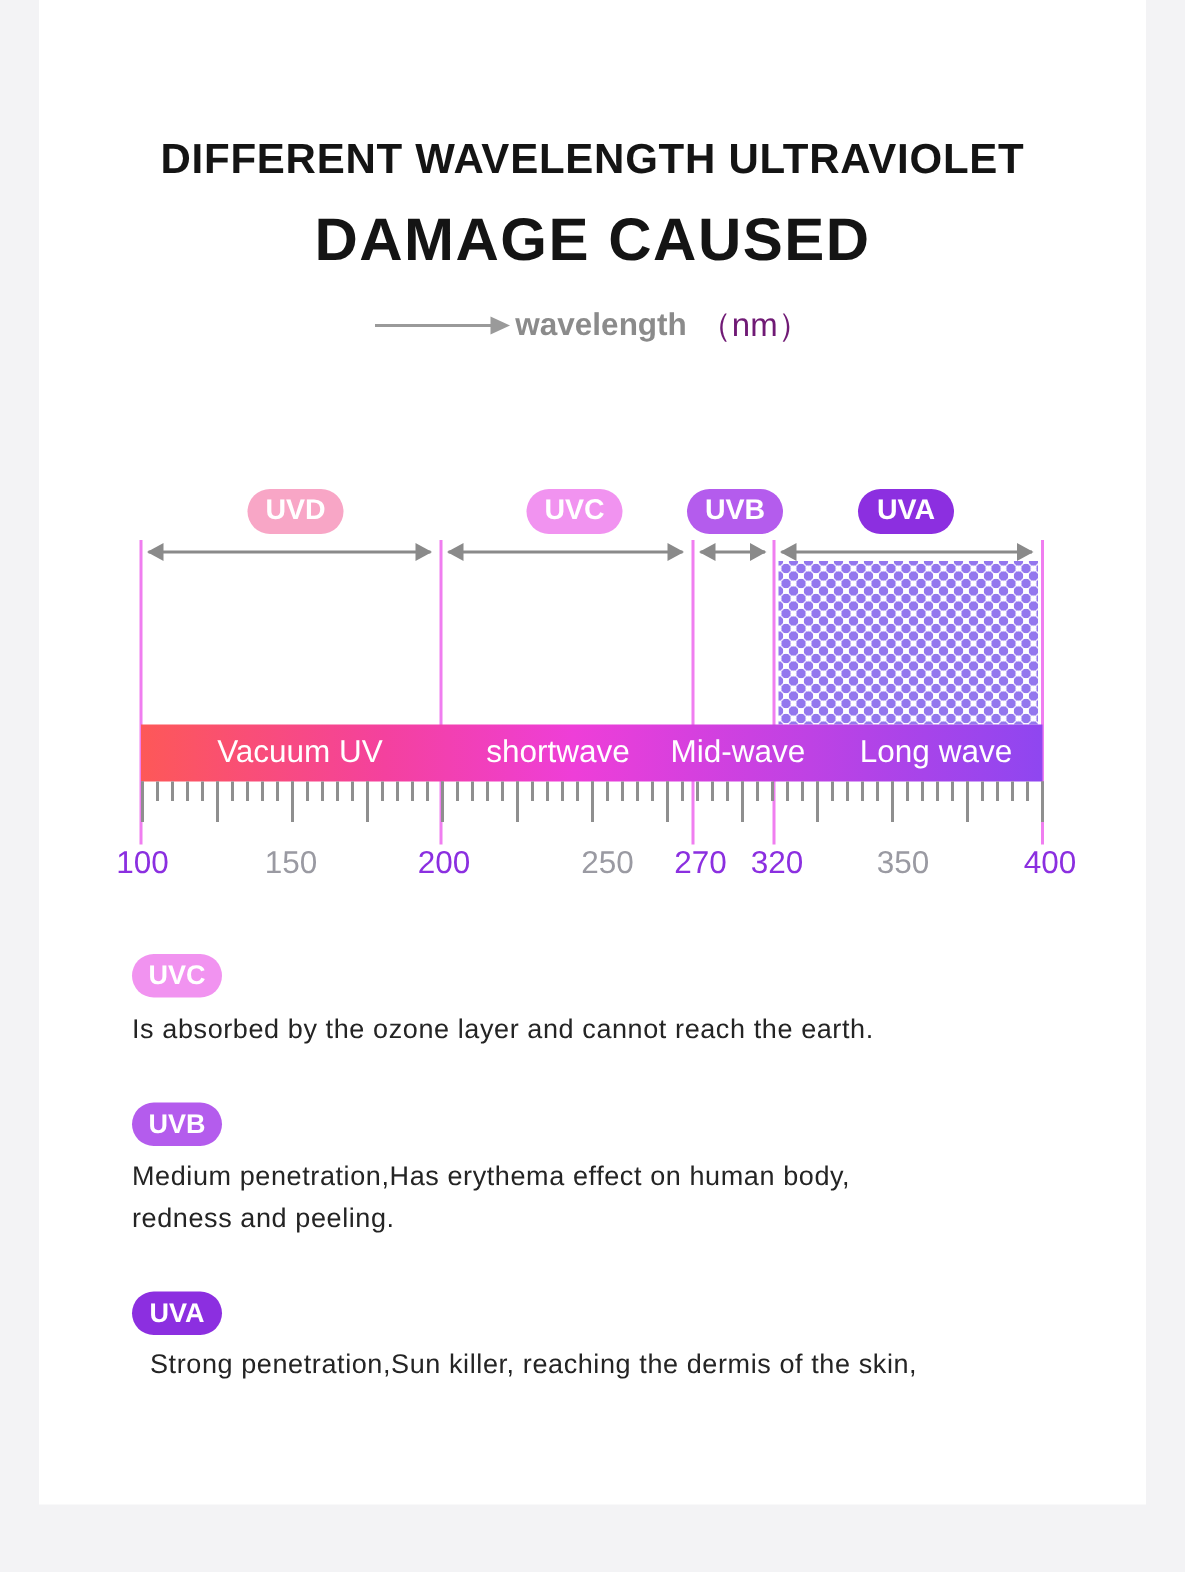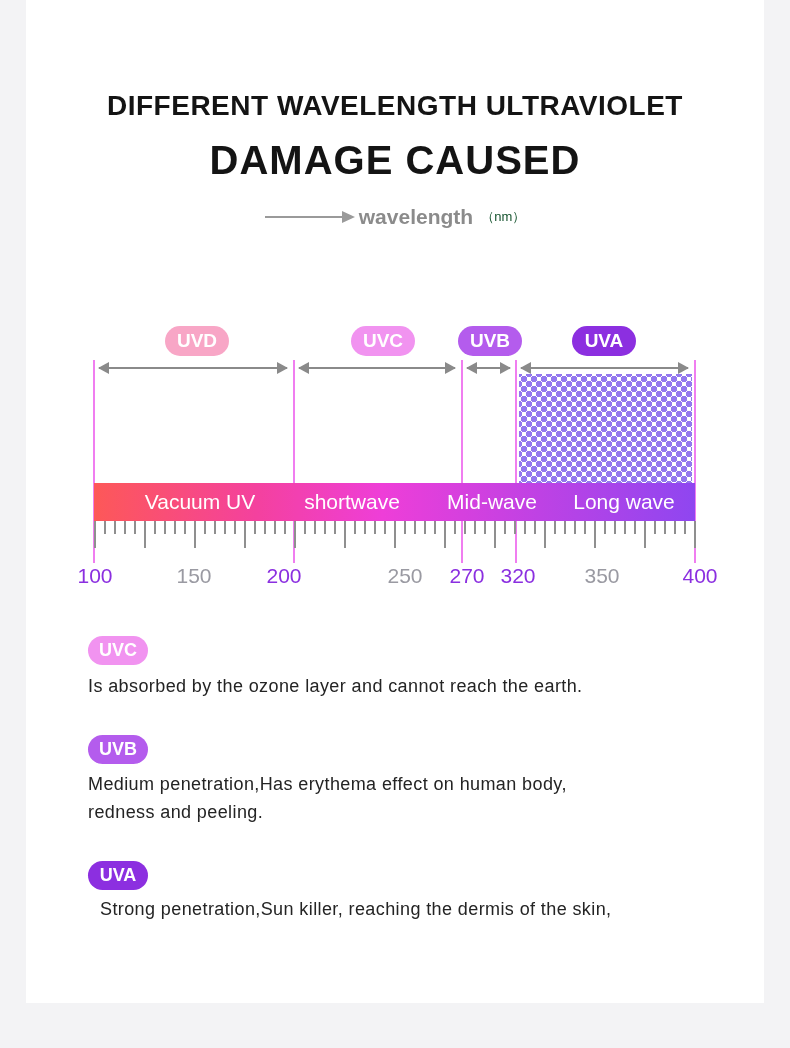--- a/index.html
+++ b/index.html
@@ -15,21 +15,21 @@
         font-size:40px; font-weight:bold; color:#141414; letter-spacing:1px; }
 
   
   .axisrow { position:absolute; top:202px; left:0; width:100%; height:30px;
              display:flex; justify-content:center; align-items:center; gap:8px; }
   .axis-arrow { position:relative; width:78px; height:2px; background:#9a9a9a; margin-right:8px; }
   .axis-arrow::after { content:""; position:absolute; right:-12px; top:-5px;
              border-top:6px solid transparent; border-bottom:6px solid transparent;
              border-left:13px solid #9a9a9a; }
   .axis-label { font-size:21px; font-weight:bold; color:#8b8b8b; }
-  .axis-unit  { font-size:13px; color:#14532d; }
+  .axis-unit  { font-size:22px; color:#701a75; }
 
   
   .band-pill { position:absolute; top:326px; width:64px; height:30px; border-radius:15px;
                color:#fff; font-weight:bold; font-size:19px; text-align:center; line-height:30px; }
   #pill-uvd { left:165px; background:#f8a6c6; }
   #pill-uvc { left:351px; background:#f193f0; }
   #pill-uvb { left:458px; background:#b45ced; }
   #pill-uva { left:572px; background:#8c2fe0; }
 
   
@@ -54,34 +54,34 @@
           background-image:
             radial-gradient(circle, #9377ee 3px, transparent 3.4px),
             radial-gradient(circle, #9377ee 3px, transparent 3.4px);
           background-size:10px 10px; background-position:0 0, 5px 5px; }
 
   
   #bar { position:absolute; left:94px; top:483px; width:601px; height:38px;
          background:linear-gradient(90deg,#fd5858 0%,#f4419e 27%,#ee3ed8 48%,#8f46f0 100%); }
   .barlab { position:absolute; top:490px; transform:translateX(-50%);
             color:#ffffff; font-size:21px; white-space:nowrap; }
-  #bl1{left:200px;} #bl2{left:352px;} #bl3{left:492px;} #bl4{left:624px;}
+  #bl1{left:200px;} #bl2{left:372px;} #bl3{left:492px;} #bl4{left:624px;}
 
   
   #ruler { position:absolute; left:94px; top:521px; width:603px; height:28px;
            background-image:
              repeating-linear-gradient(90deg,#8f8f8f 0 2px,transparent 2px 50px),
              repeating-linear-gradient(90deg,#8f8f8f 0 2px,transparent 2px 10px);
            background-size:100% 27px,100% 13px; background-repeat:no-repeat; }
 
   
   .num { position:absolute; top:564px; transform:translateX(-50%); font-size:21px; white-space:nowrap; }
   .num.hl  { color:#8b2fe0; }
   .num.mut { color:#9a9aa2; }
-  #n100{left:95px;} #n150{left:194px;} #n200{left:284px;} #n250{left:405px;}
+  #n100{left:95px;} #n150{left:194px;} #n200{left:296px;} #n250{left:405px;}
   #n270{left:467px;} #n320{left:518px;} #n350{left:602px;} #n400{left:700px;}
 
   
   .sec-pill { position:absolute; left:88px; width:60px; height:29px; border-radius:15px;
               color:#fff; font-weight:bold; font-size:18px; text-align:center; line-height:29px; }
   #secpill-uvc { top:636px; background:#f193f0; }
   #secpill-uvb { top:735px; background:#b45ced; }
   #secpill-uva { top:861px; background:#8c2fe0; }
   .sec-text { position:absolute; left:88px; font-size:18px; color:#242424;
               letter-spacing:0.4px; white-space:nowrap; }

